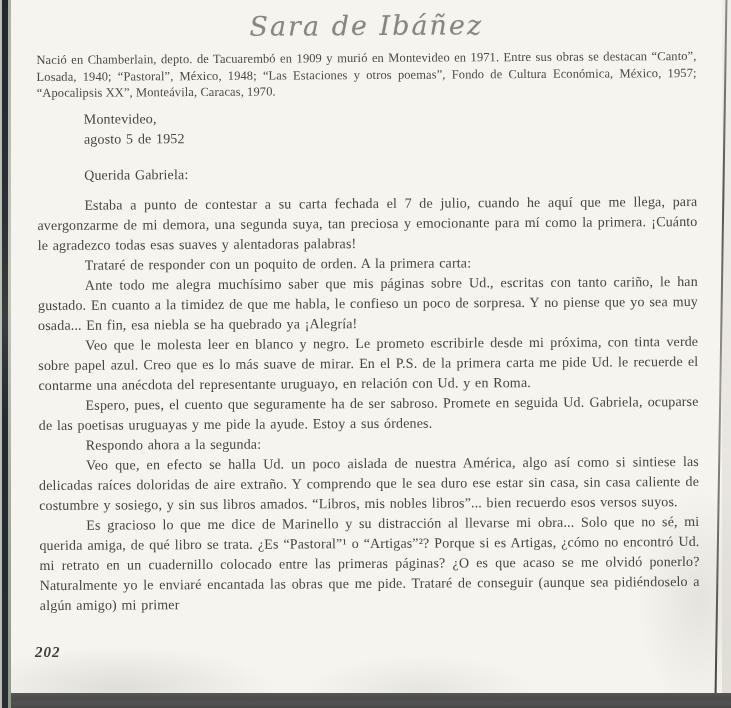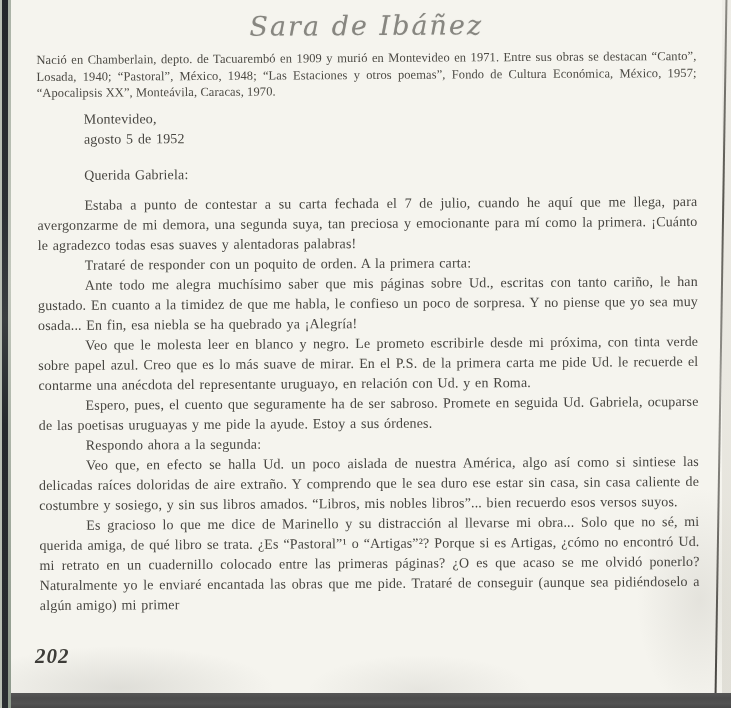--- a/index.html
+++ b/index.html
@@ -43,21 +43,21 @@
     font-size:12.5px; line-height:16.5px; color:#4b4943; letter-spacing:0.1px;
   }
   .letter { margin-top:8px; font-size:14px; line-height:20px; letter-spacing:0.15px; word-spacing:1px; }
   .place-date { padding-left:47px; }
   .place-date div { margin:0; }
   .salutation { padding-left:47px; margin-top:16px; }
   .paragraphs { margin-top:10px; }
   .paragraphs p { margin:0; text-align:justify; text-indent:47px; }
   .page-number {
     position:absolute; left:35px; top:644px;
-    font-style:italic; font-weight:700; font-size:21px; color:#3e3d39; letter-spacing:1px;
+    font-style:italic; font-weight:700; font-size:15px; color:#3e3d39; letter-spacing:1px;
   }
 </style>
 </head>
 <body>
 
 <div class="page-scan">
 
   <div class="content">
     <h1 class="page-title">Sara de Ibáñez</h1>
 

